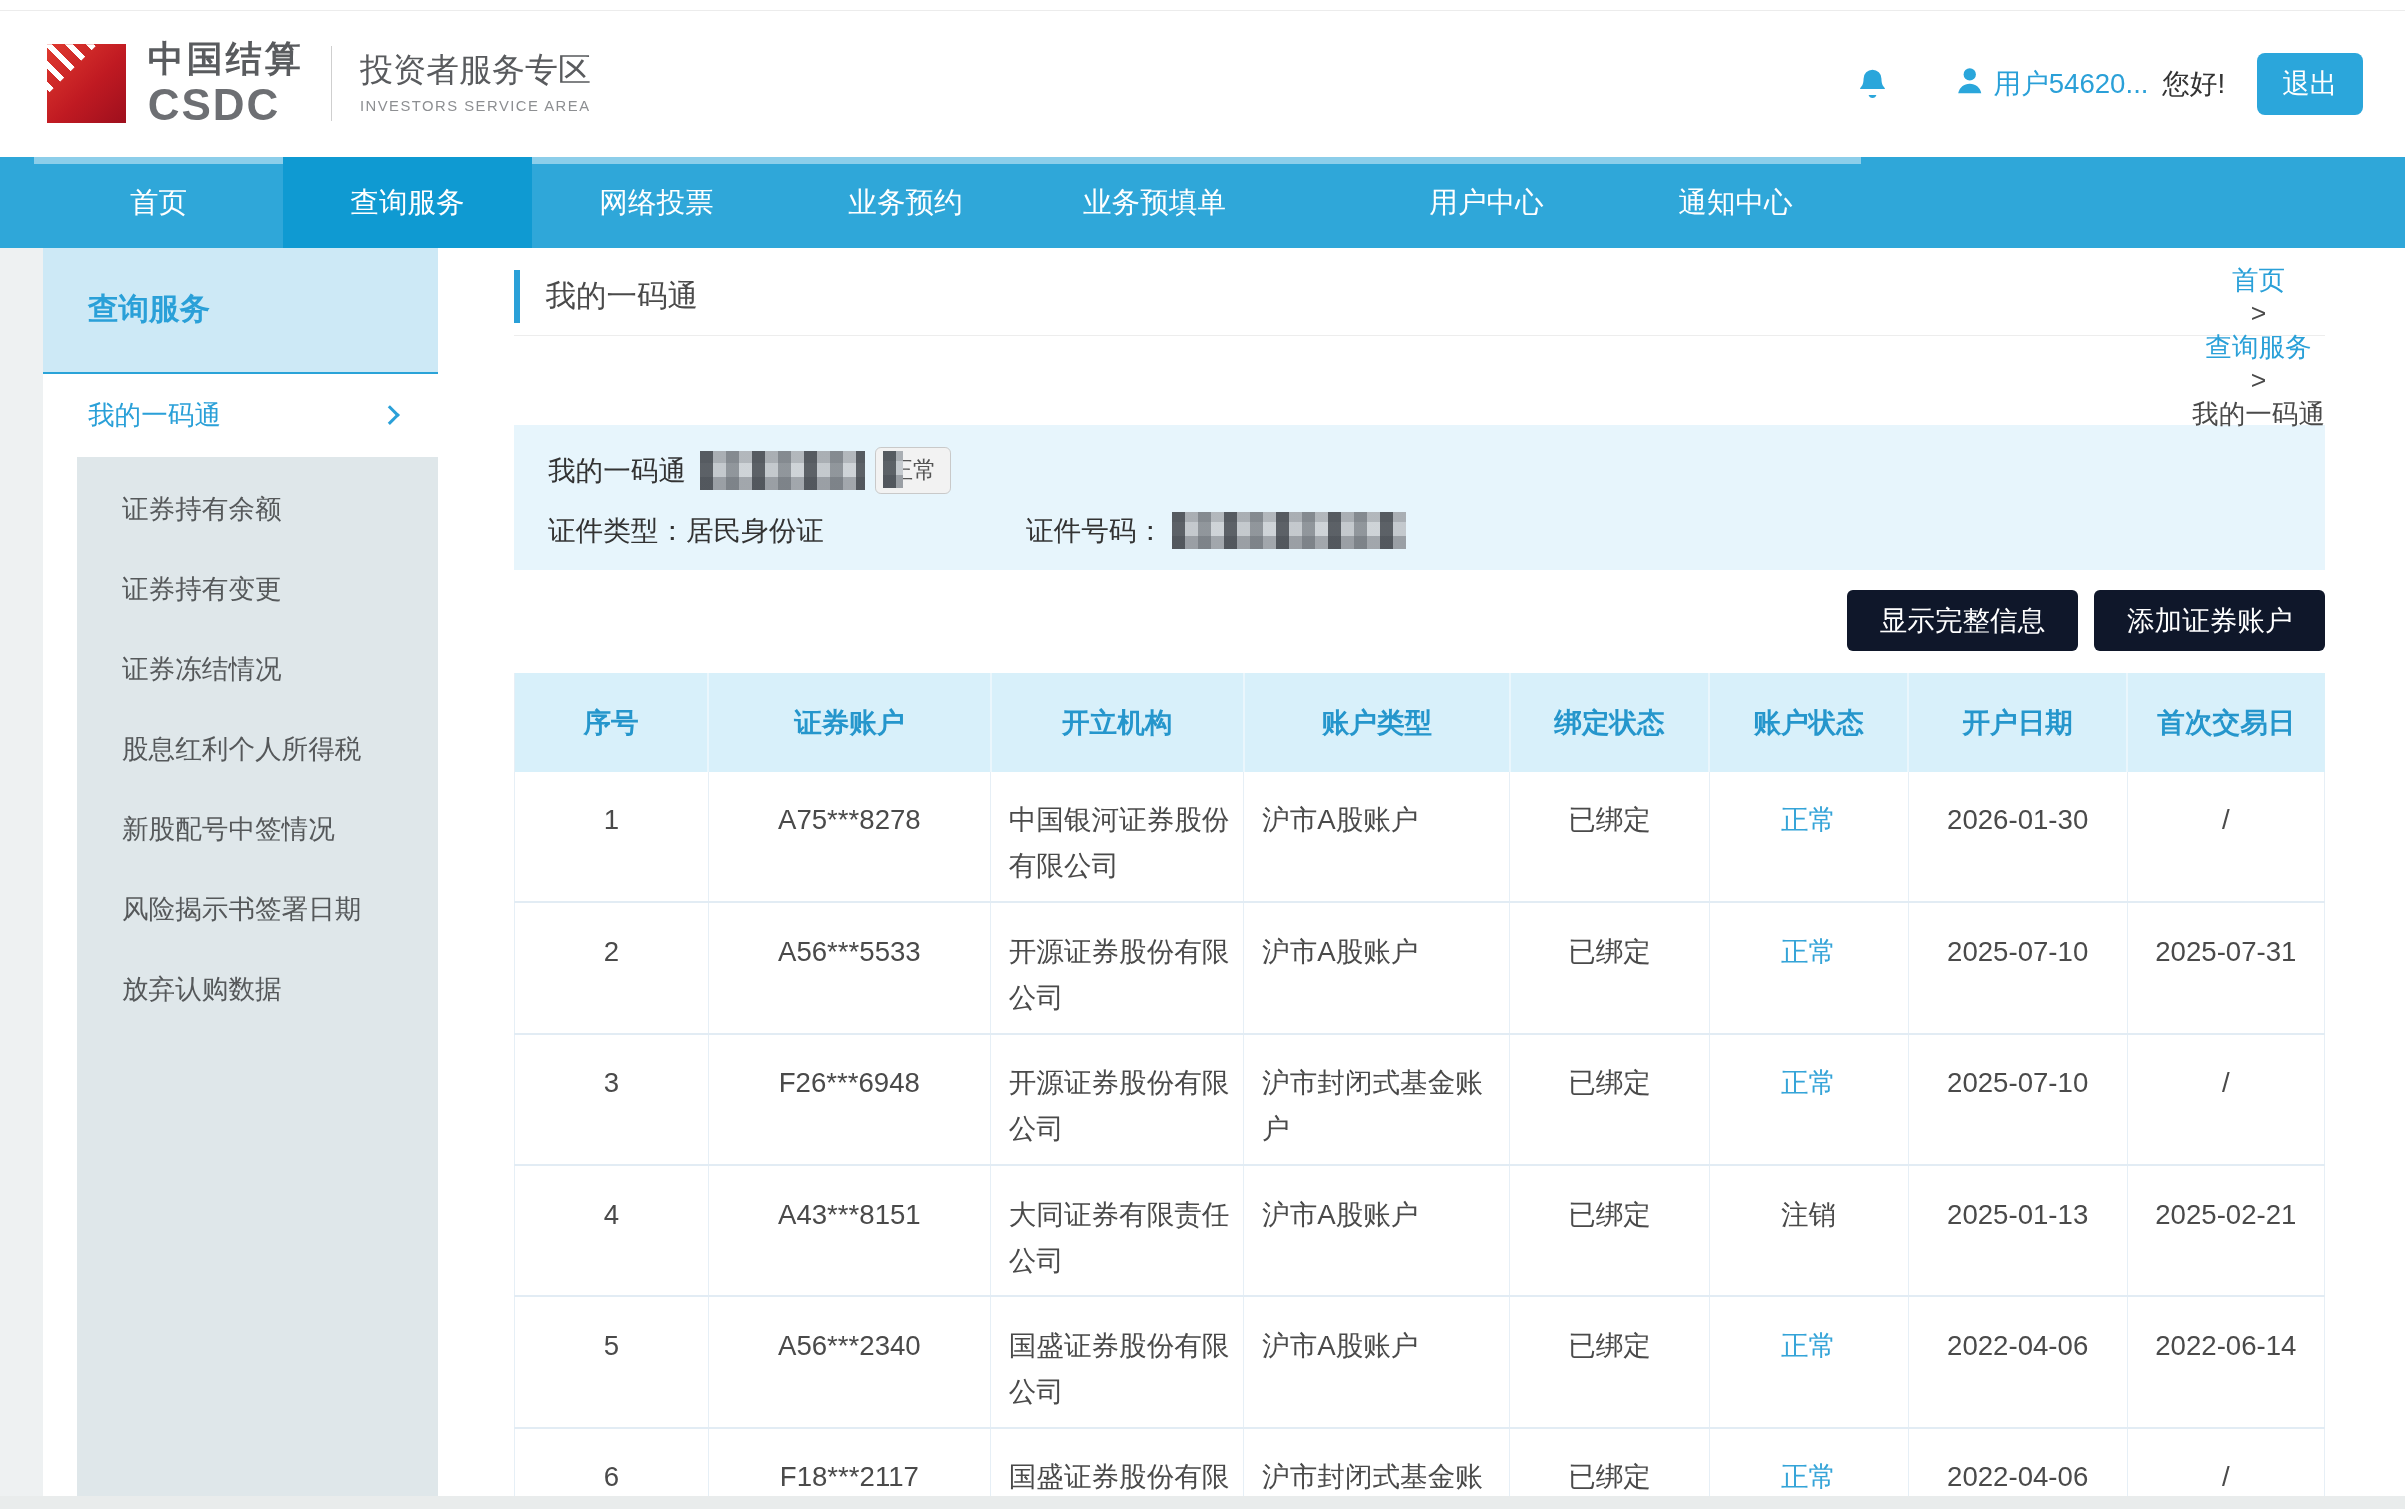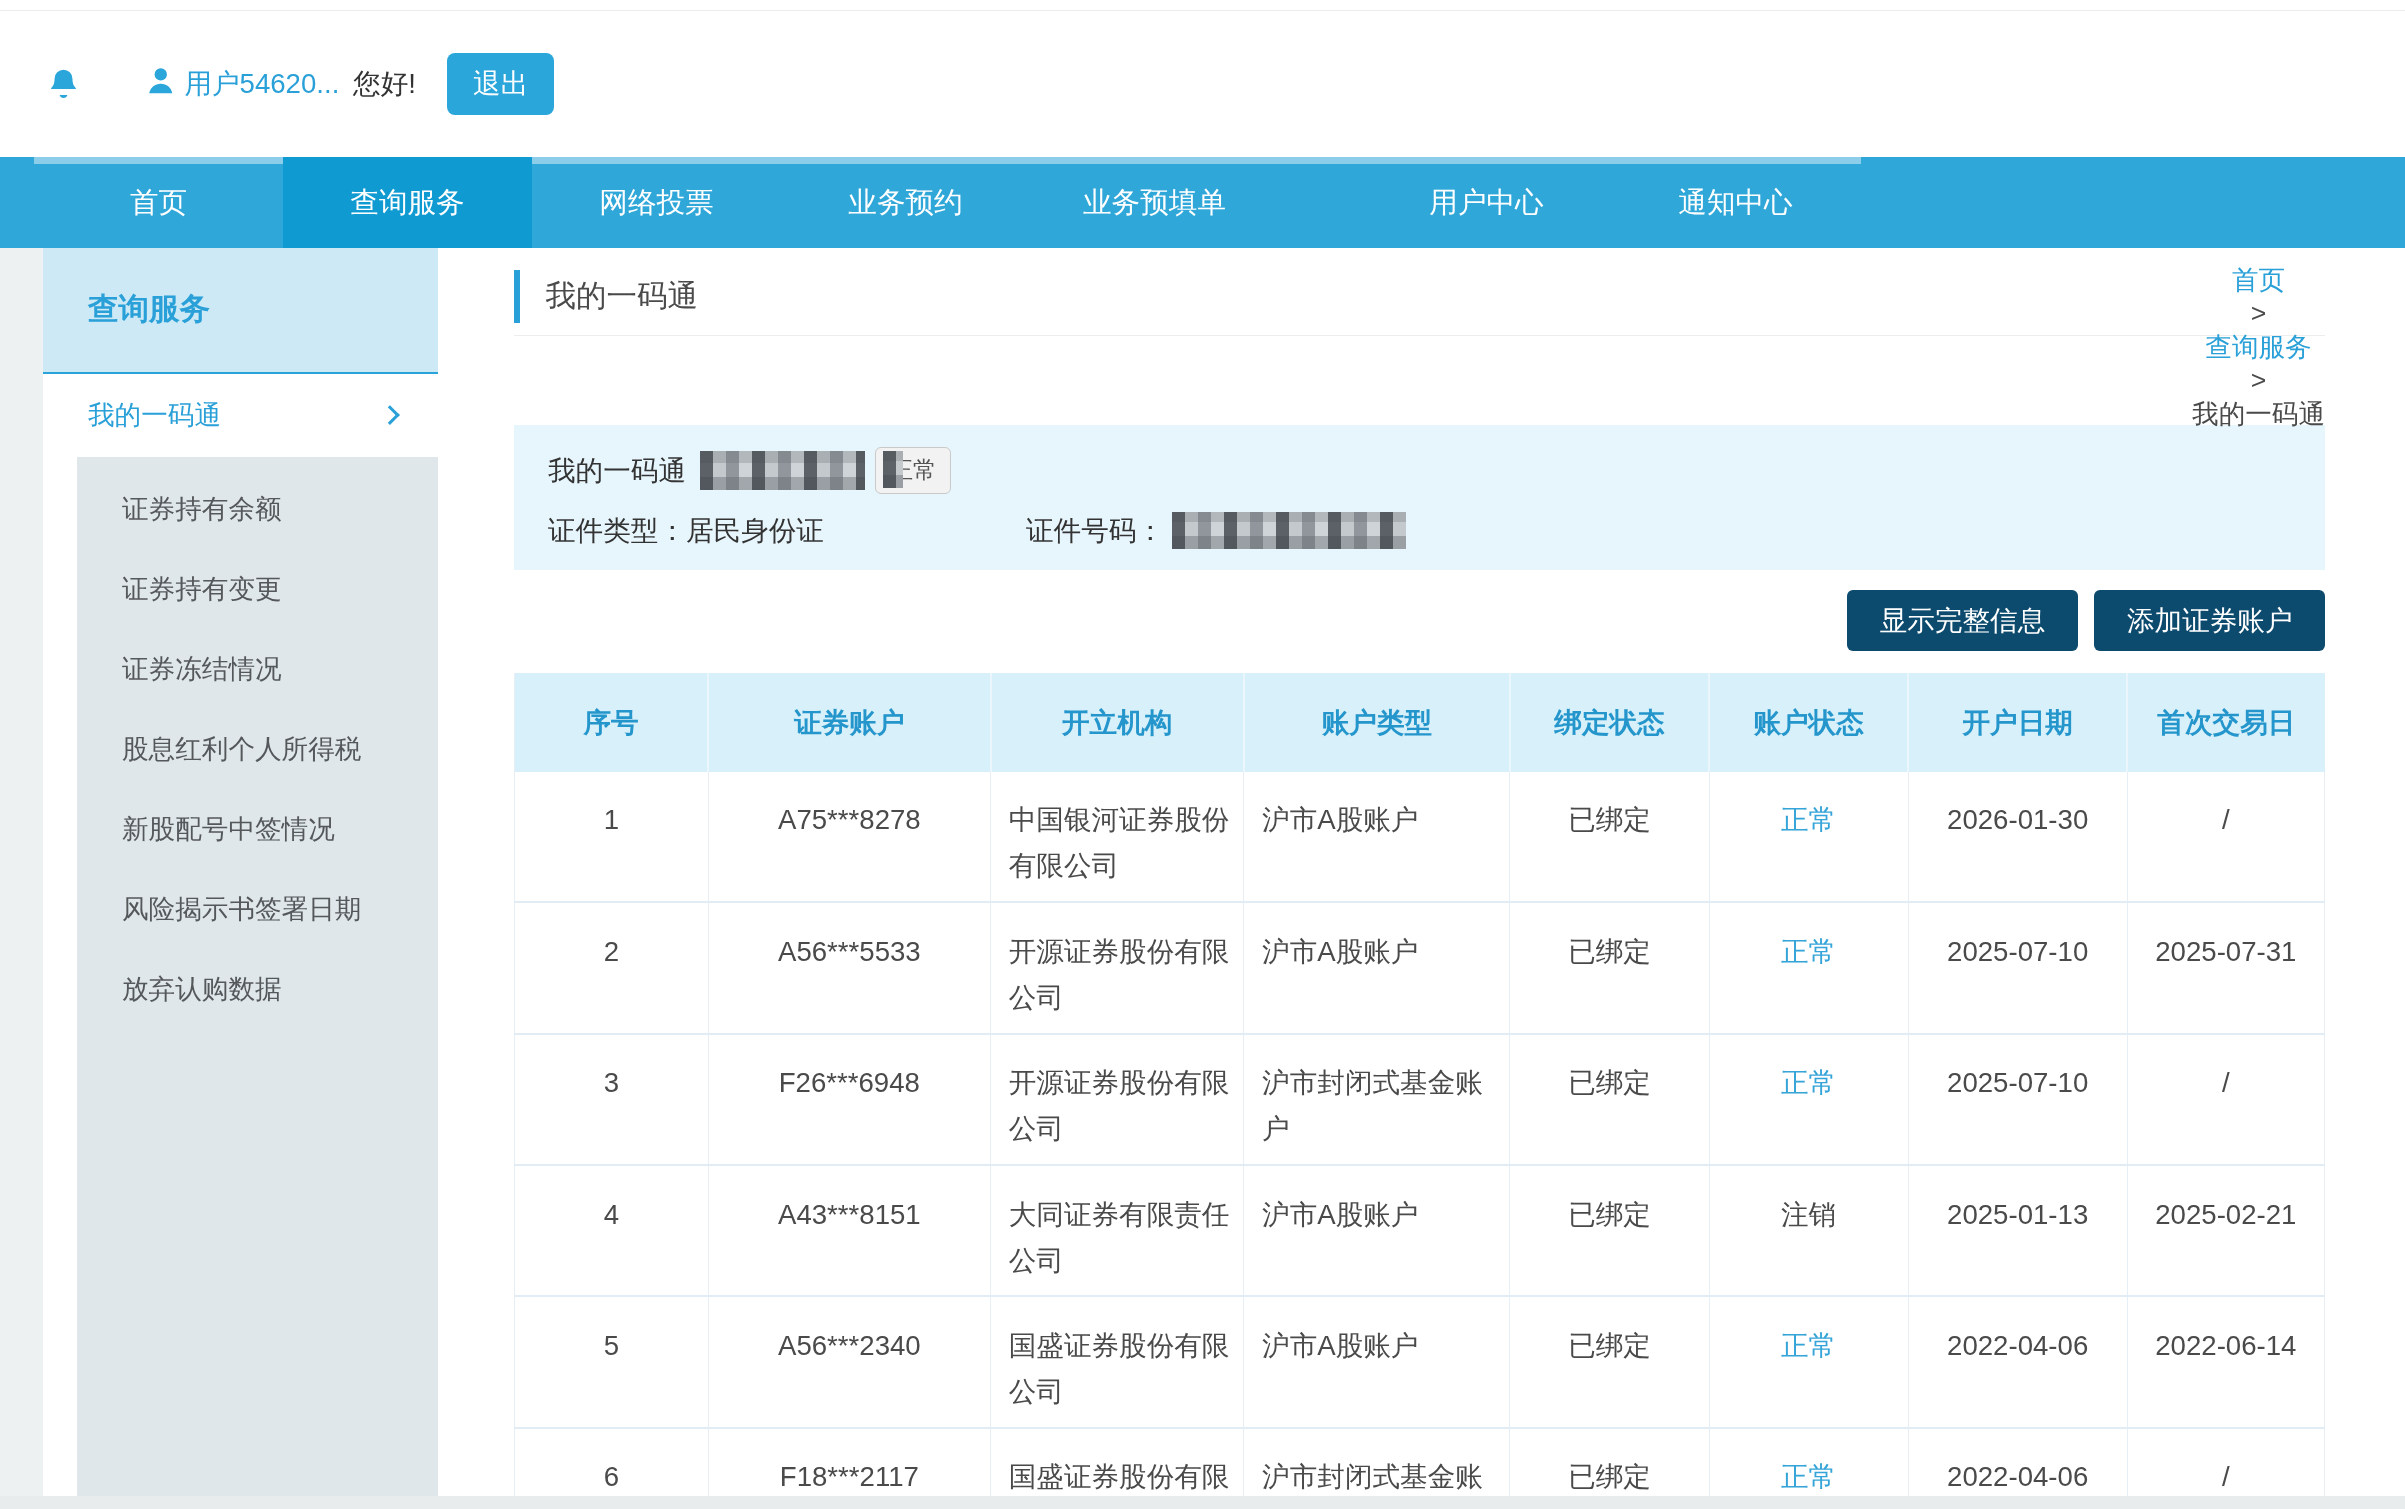--- a/index.html
+++ b/index.html
@@ -76,21 +76,21 @@
     border-radius: 5.9px; font-size: 23.6px; color: #555; padding: 6.9px 13.8px; }
   .badge .cover { position: absolute; left: 6.9px; top: 3.9px; width: 20.7px; height: 37px; }
   .info-line2 { margin-top: 19.7px; display: flex; align-items: center; height: 37px; font-size: 27.6px; color: #333; }
   .seg1 { width: 422px; display: flex; align-items: center; }
   .seg2 { width: 478px; }
   .px-name { width: 57px; height: 37px; margin-left: 7.9px; }
   .px-certno { width: 234px; height: 37px; margin-left: 7.9px; display: inline-block; vertical-align: middle; }
   .seg3 { display: flex; align-items: center; }
   
   .actions { margin-top: 19.7px; display: flex; justify-content: flex-end; gap: 16.7px; }
-  .btn { height: 61px; padding: 0 32.5px; background: #0c4a6e; color: #fff; border: none; border-radius: 5.9px;
+  .btn { height: 61px; padding: 0 32.5px; background: #0f172a; color: #fff; border: none; border-radius: 5.9px;
     font-size: 27.6px; cursor: pointer; font-family: inherit; }
   
   .table-wrap { margin-top: 21.7px; }
   table { width: 100%; border-collapse: collapse; table-layout: fixed; }
   th { background: #d8f0fa; color: #2596cc; font-size: 27.6px; font-weight: 600; height: 99px;
     border-right: 2px solid #eaf6fc; text-align: center; }
   th:last-child { border-right: none; }
   td { font-size: 27.6px; color: #4a4a4a; background: #fff; height: 125px;
     padding: 25.6px 13.8px 11.8px; vertical-align: top; text-align: center; line-height: 46px;
     border-right: 1px solid #e6eff6; border-bottom: 2px solid #e2ecf4; }
@@ -100,20 +100,32 @@
   td.status-ok { color: #35a4d8; }
   
   .bottom-bar { position: absolute; left: 0; bottom: 0; width: 2406px; height: 12.8px; background: #e9ecec; z-index: 5; }
 </style>
 </head>
 <body>
 
 <div class="topline"></div>
 
 <div class="header">
+  <div class="brand">
+    <div class="logo-mark"></div>
+    <div class="logo-text">
+      <div class="logo-cn">中国结算</div>
+      <div class="logo-en">CSDC</div>
+    </div>
+    <div class="brand-divider"></div>
+    <div>
+      <div class="site-title">投资者服务专区</div>
+      <div class="site-sub">INVESTORS SERVICE AREA</div>
+    </div>
+  </div>
   <div class="header-right">
     <svg class="bell" viewBox="0 0 24 24" fill="#2aa6db">
       <path d="M12 2a6.5 6.5 0 0 0-6.5 6.5c0 4.4-1.6 5.8-2.4 6.7-.3.3-.1.8.4.8h17c.5 0 .7-.5.4-.8-.8-.9-2.4-2.3-2.4-6.7A6.5 6.5 0 0 0 12 2z"></path>
       <path d="M12 22.5a2.9 2.9 0 0 0 2.8-2.2H9.2A2.9 2.9 0 0 0 12 22.5z"></path>
     </svg>
     <div class="user-link">
       <svg viewBox="0 0 24 24" fill="#2aa6db">
         <circle cx="12" cy="7.2" r="4.7"></circle>
         <path d="M3.2 21.5c.9-4.6 4.4-7.3 8.8-7.3s7.9 2.7 8.8 7.3z"></path>
       </svg>

